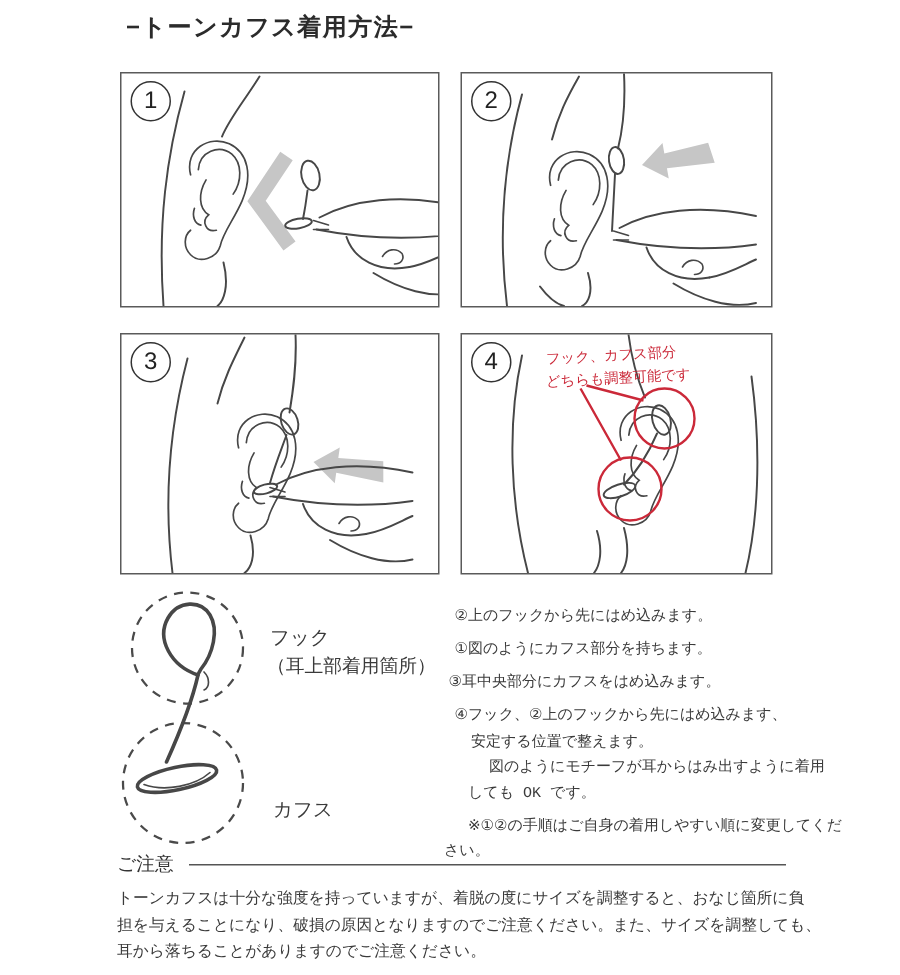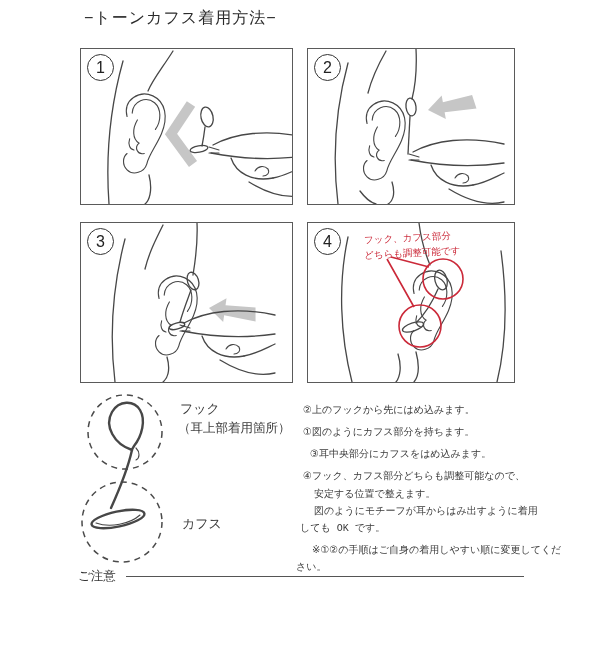--- a/index.html
+++ b/index.html
@@ -1,34 +1,34 @@
 <!DOCTYPE html>
 <html><head>
 <meta charset="utf-8">
 <style>
   html,body{margin:0;padding:0;background:#fff;}
   body{width:600px;height:650px;position:relative;overflow:hidden;
        font-family:"Liberation Sans","DejaVu Sans",sans-serif;color:#3a3a3a;}
   .abs{position:absolute;}
   
-  .title{left:84px;top:8px;font-size:16px;font-weight:normal;color:#2b2b2b;letter-spacing:1px;}
+  .title{left:84px;top:8px;font-size:16px;font-weight:bold;color:#2b2b2b;letter-spacing:1px;}
   
   .panel{border:1px solid #5a5a5a;background:#fff;box-sizing:border-box;}
   .panel svg{display:block;}
   .p1{left:80px;top:48px;width:213px;height:157px;}
   .p2{left:307px;top:48px;width:208px;height:157px;}
   .p3{left:80px;top:222px;width:213px;height:161px;}
   .p4{left:307px;top:222px;width:208px;height:161px;}
   .numbadge{position:absolute;top:5px;left:6px;width:25px;height:25px;border:1.5px solid #333;
             border-radius:50%;text-align:center;line-height:25px;font-size:16px;color:#222;
             background:#fff;z-index:2;}
   .redtext{position:absolute;color:#cb2939;font-size:9.5px;line-height:15px;white-space:nowrap;
            transform:rotate(-3deg);z-index:2;}
   
-  .dlabel{font-size:13px;color:#3a3a3a;white-space:nowrap;}
+  .dlabel{font-size:13px;color:#3a3a3a;white-space:nowrap;margin-top:16px;}
   
   .instr{font-size:10px;color:#3a3a3a;white-space:nowrap;}
   .indent{padding-left:11px;font-family:Liberation Mono, monospace;}
   
   .caution-wrap{left:78px;top:568px;width:446px;}
   .caution-head{display:flex;align-items:center;font-size:12.5px;color:#333;}
   .caution-rule{flex:1;border-top:1px solid #555;margin-left:10px;height:0;}
   .caution-body{margin-top:6px;font-size:10.5px;line-height:17.5px;color:#3a3a3a;white-space:nowrap;}
   svg .ln{fill:none;stroke:#474747;stroke-width:1.3;stroke-linecap:round;}
   svg .wire{fill:none;stroke:#474747;stroke-width:2.4;stroke-linecap:round;}
@@ -171,26 +171,31 @@
     <ellipse class="wire" cx="40" cy="127" rx="27" ry="7.5" transform="rotate(-12 40 127)"></ellipse>
     <path class="thin" d="M18,131 C32,136 52,132 62,123"></path>
   </g>
 </svg>
 <div class="abs dlabel" style="left:180px;top:400px">フック</div>
 <div class="abs dlabel" style="left:178px;top:420px;font-size:12.5px">（耳上部着用箇所）</div>
 <div class="abs dlabel" style="left:182px;top:515px">カフス</div>
 
 <div class="abs instr" style="left:303px;top:403px">②上のフックから先にはめ込みます。</div>
 <div class="abs instr" style="left:303px;top:425px">①図のようにカフス部分を持ちます。</div>
-<div class="abs instr" style="left:310px;top:447px">③耳中央部分にカフスをはめ込みます。</div>
-<div class="abs instr" style="left:303px;top:469px">④フック、カフス部分どちらも調整可能なので、</div>
+<div class="abs instr" style="left:299px;top:447px">③耳中央部分にカフスをはめ込みます。</div>
+<div class="abs instr" style="left:303px;top:469px">④フック、②上のフックから先にはめ込みます、</div>
 <div class="abs instr indent" style="left:303px;top:487px">安定する位置で整えます。</div>
-<div class="abs instr indent" style="left:303px;top:504px">図のようにモチーフが耳からはみ出すように着用</div>
-<div class="abs instr indent" style="left:289px;top:521px">しても OK です。</div>
+<div class="abs instr indent" style="left:315px;top:504px">図のようにモチーフが耳からはみ出すように着用</div>
+<div class="abs instr indent" style="left:301px;top:521px">しても OK です。</div>
 <div class="abs instr" style="left:312px;top:543px">※①②の手順はご自身の着用しやすい順に変更してくだ</div>
 <div class="abs instr indent" style="left:285px;top:560px">さい。</div>
 
 <div class="abs caution-wrap">
   <div class="caution-head">
     <span>ご注意</span>
     <span class="caution-rule"></span>
   </div>
+  <div class="caution-body">
+    <div>トーンカフスは十分な強度を持っていますが、着脱の度にサイズを調整すると、おなじ箇所に負</div>
+    <div>担を与えることになり、破損の原因となりますのでご注意ください。また、サイズを調整しても、</div>
+    <div>耳から落ちることがありますのでご注意ください。</div>
+  </div>
 </div>
 
 </body></html>

